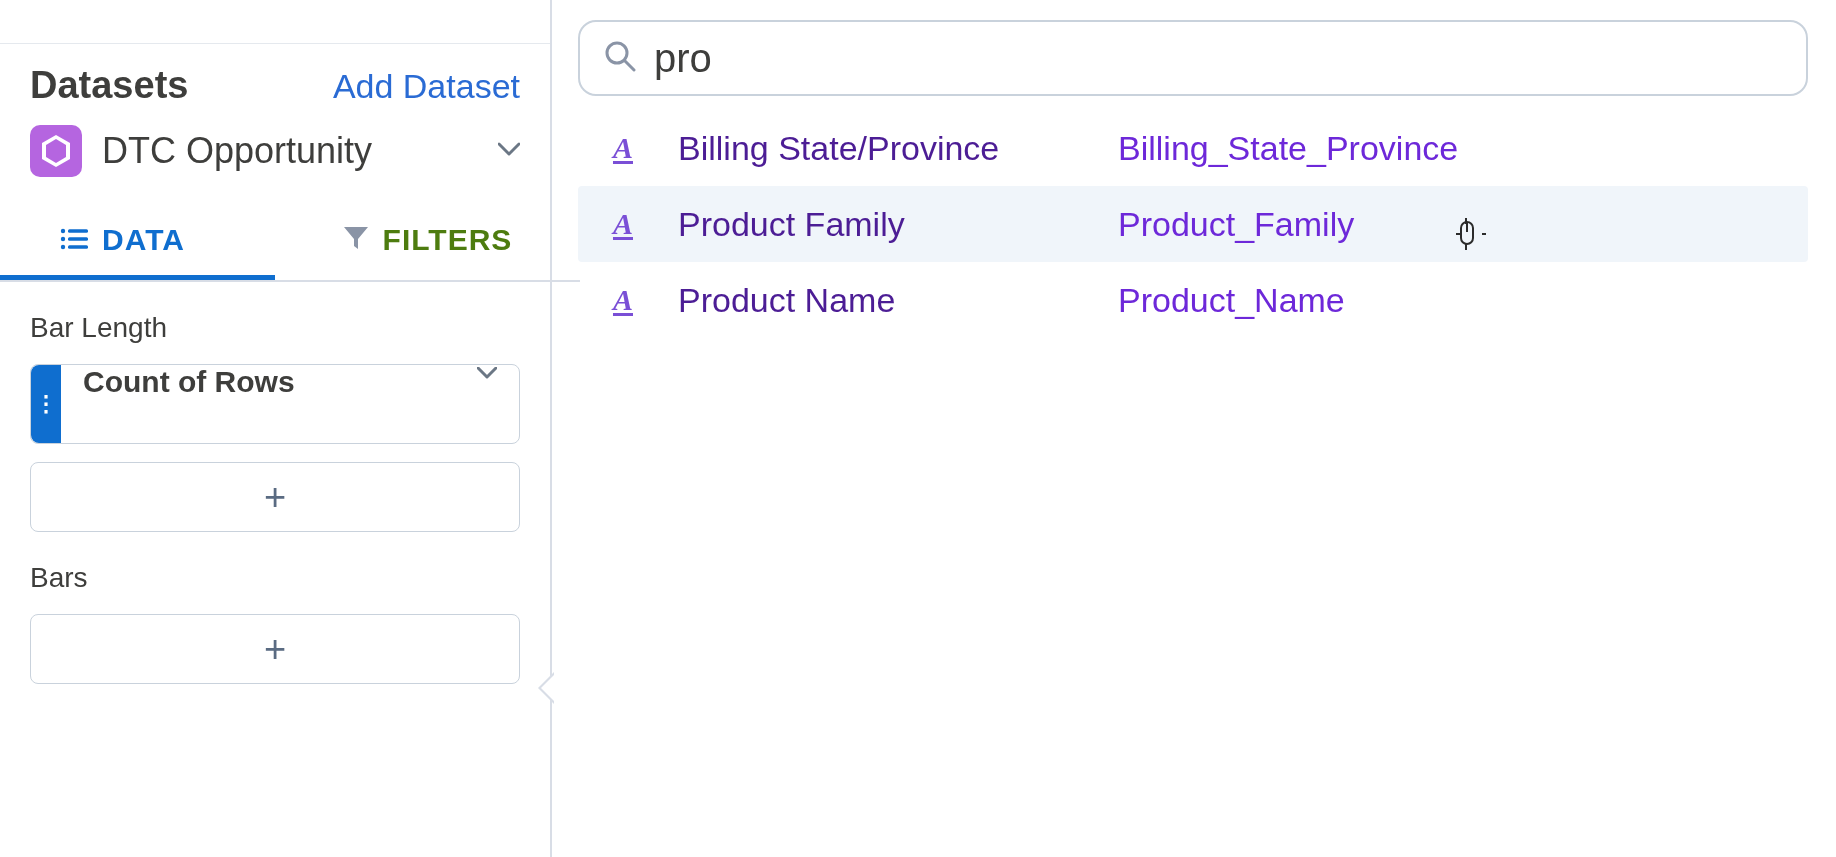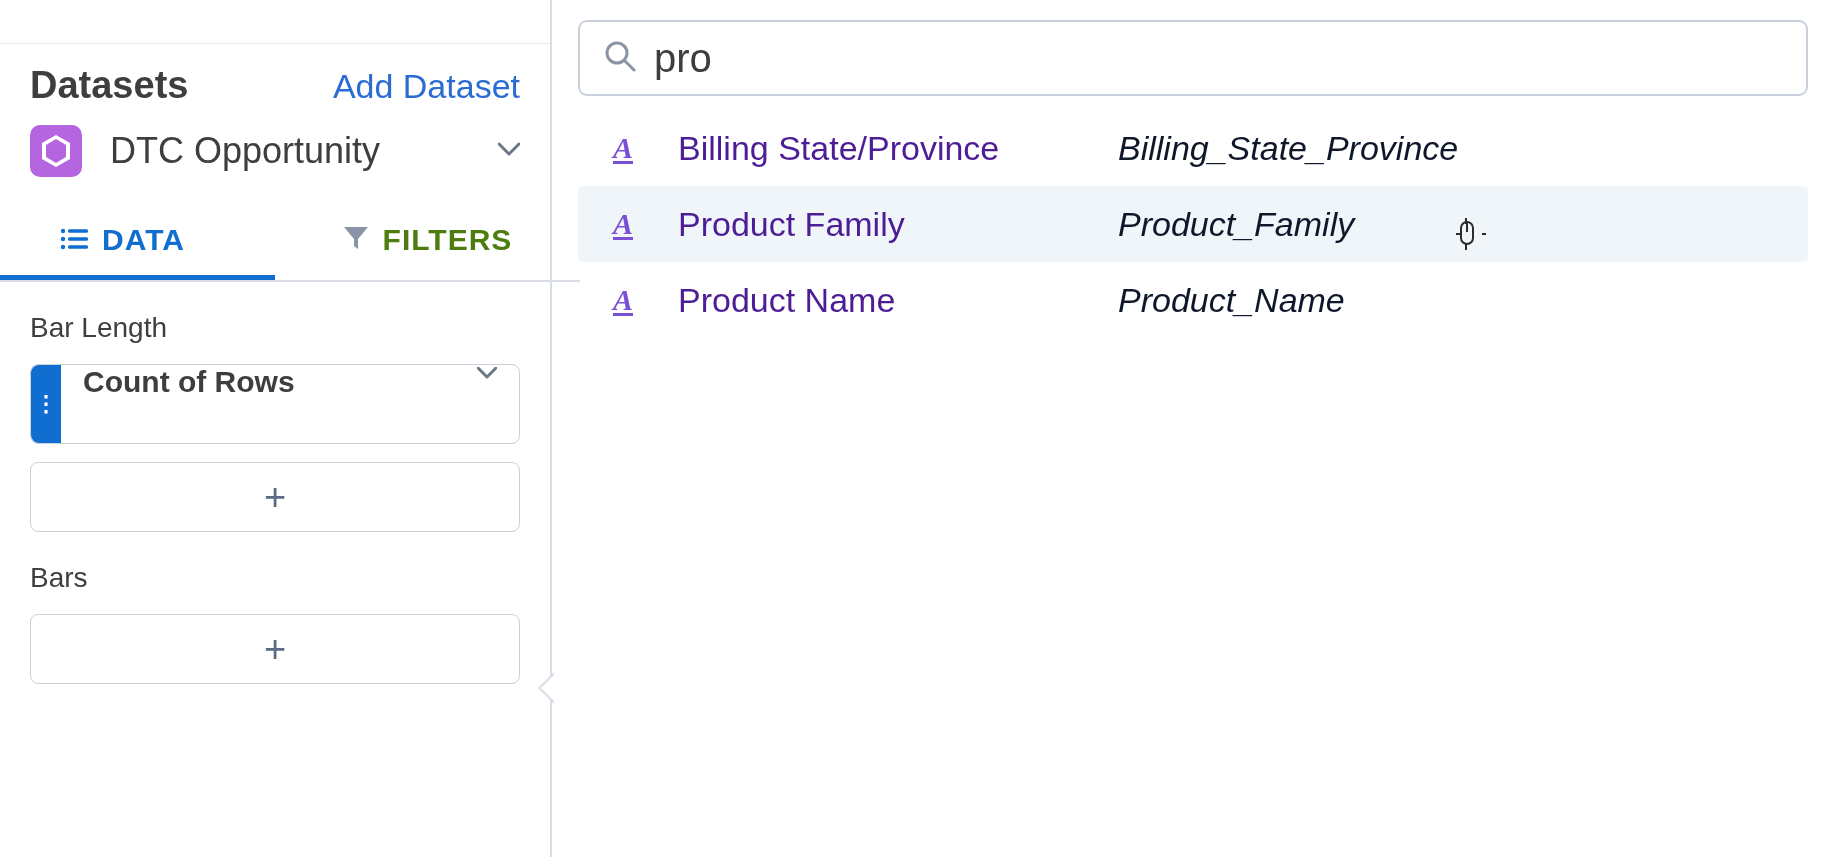--- a/index.html
+++ b/index.html
@@ -5,46 +5,46 @@
   * { box-sizing: border-box; margin: 0; padding: 0; }
   html, body { width: 1836px; height: 857px; font-family: -apple-system, BlinkMacSystemFont, "Segoe UI", Arial, sans-serif; background: #fff; color: #16325c; }
   .app { display: flex; width: 100%; height: 100%; }
   
   .sidebar { width: 552px; flex: 0 0 552px; border-right: 2px solid #d8dde6; display: flex; flex-direction: column; }
   .sidebar-top-spacer { height: 44px; border-bottom: 1px solid #e5e9ee; }
   .sidebar-inner { padding: 0 30px; }
   .datasets-header { display: flex; align-items: baseline; justify-content: space-between; padding-top: 20px; }
   .datasets-title { font-size: 38px; font-weight: 700; color: #3e3e3c; }
   .add-dataset { font-size: 34px; font-weight: 400; color: #2a6bd4; cursor: pointer; margin-left: 32px; }
-  .dataset-row { display: flex; align-items: center; gap: 28px; padding: 18px 0 24px 0; cursor: pointer; }
+  .dataset-row { display: flex; align-items: center; gap: 20px; padding: 18px 0 24px 0; cursor: pointer; }
   .dataset-icon { width: 52px; height: 52px; border-radius: 10px; background: #b565e0; display: flex; align-items: center; justify-content: center; }
   .hex { width: 28px; height: 32px; background: #fff; clip-path: polygon(50% 0%, 100% 25%, 100% 75%, 50% 100%, 0% 75%, 0% 25%); position: relative; }
   .hex::after { content: ""; position: absolute; inset: 4px; background: #b565e0; clip-path: polygon(50% 0%, 100% 25%, 100% 75%, 50% 100%, 0% 75%, 0% 25%); }
   .dataset-name { font-size: 36px; color: #3e3e3c; flex: 1; }
   .chev { color: #6b7785; }
   .tabs { display: flex; border-bottom: 2px solid #d8dde6; margin: 0 -30px; }
   .tab { flex: 1; display: flex; align-items: center; justify-content: center; gap: 14px; padding: 22px 0 18px; font-size: 30px; font-weight: 700; letter-spacing: 1px; color: #4d7c0f; cursor: pointer; border-bottom: 5px solid transparent; }
   .tab.active { color: #0f6ecf; border-bottom-color: #0f6ecf; }
   .section-label { font-size: 28px; color: #3e3e3c; padding: 30px 0 20px; font-weight: 400; }
   .field-card { border: 1px solid #c9d2dc; border-radius: 8px; display: flex; align-items: stretch; height: 80px; cursor: pointer; background: #fff; }
   .handle { width: 30px; background: #0f6ecf; border-radius: 8px 0 0 8px; display: flex; align-items: center; justify-content: center; color: #fff; font-size: 22px; font-weight: 700; letter-spacing: 0; }
   .field-body { flex: 1; display: flex; align-items: flex-start; padding: 0 22px; justify-content: space-between; }
   .field-text { font-size: 30px; font-weight: 700; color: #3e3e3c; }
   .add-card { border: 1px solid #c9d2dc; border-radius: 8px; height: 70px; display: flex; align-items: center; justify-content: center; font-size: 38px; color: #5a6b82; margin-top: 18px; cursor: pointer; background: #fff; font-weight: 300; }
   
   .main { flex: 1; padding: 20px 28px 0 26px; position: relative; }
-  .search-wrap { border: 2px solid #c9d2dc; border-radius: 9px; display: flex; align-items: center; padding: 0 24px; height: 76px; gap: 18px; }
+  .search-wrap { border: 2px solid #c9d2dc; border-radius: 18px; display: flex; align-items: center; padding: 0 24px; height: 76px; gap: 18px; }
   .search-wrap svg { flex: 0 0 auto; }
   .search-input { border: none; outline: none; font-size: 40px; color: #3e3e3c; flex: 1; font-family: inherit; background: transparent; }
   .results { margin-top: 14px; }
   .result { display: flex; align-items: center; height: 76px; padding: 0 30px; cursor: pointer; border-radius: 4px; }
   .result.hover { background: #f0f5fa; }
   .fA { width: 30px; text-align: center; font-family: Georgia, "Times New Roman", serif; font-style: italic; font-weight: 700; font-size: 30px; color: #7a4fd6; text-decoration: underline; text-underline-offset: 3px; margin-right: 40px; }
   .result-label { font-size: 34px; color: #4c1d95; flex: 0 0 440px; }
-  .result-api { font-size: 34px; color: #0f172a; font-style: italic; }
+  .result-api { font-size: 34px; color: #6d28d9; }
   .pointer { position: absolute; left: -14px; top: 672px; width: 0; height: 0; border-top: 16px solid transparent; border-bottom: 16px solid transparent; border-right: 16px solid #d8dde6; }
   .pointer::after { content: ""; position: absolute; left: 3px; top: -14px; width: 0; height: 0; border-top: 14px solid transparent; border-bottom: 14px solid transparent; border-right: 14px solid #fff; }
   .cursor-ptr { position: absolute; left: 904px; top: 214px; pointer-events: none; }
 </style>
 </head>
 <body>
 
 <div class="app">
 
   <div class="sidebar">

